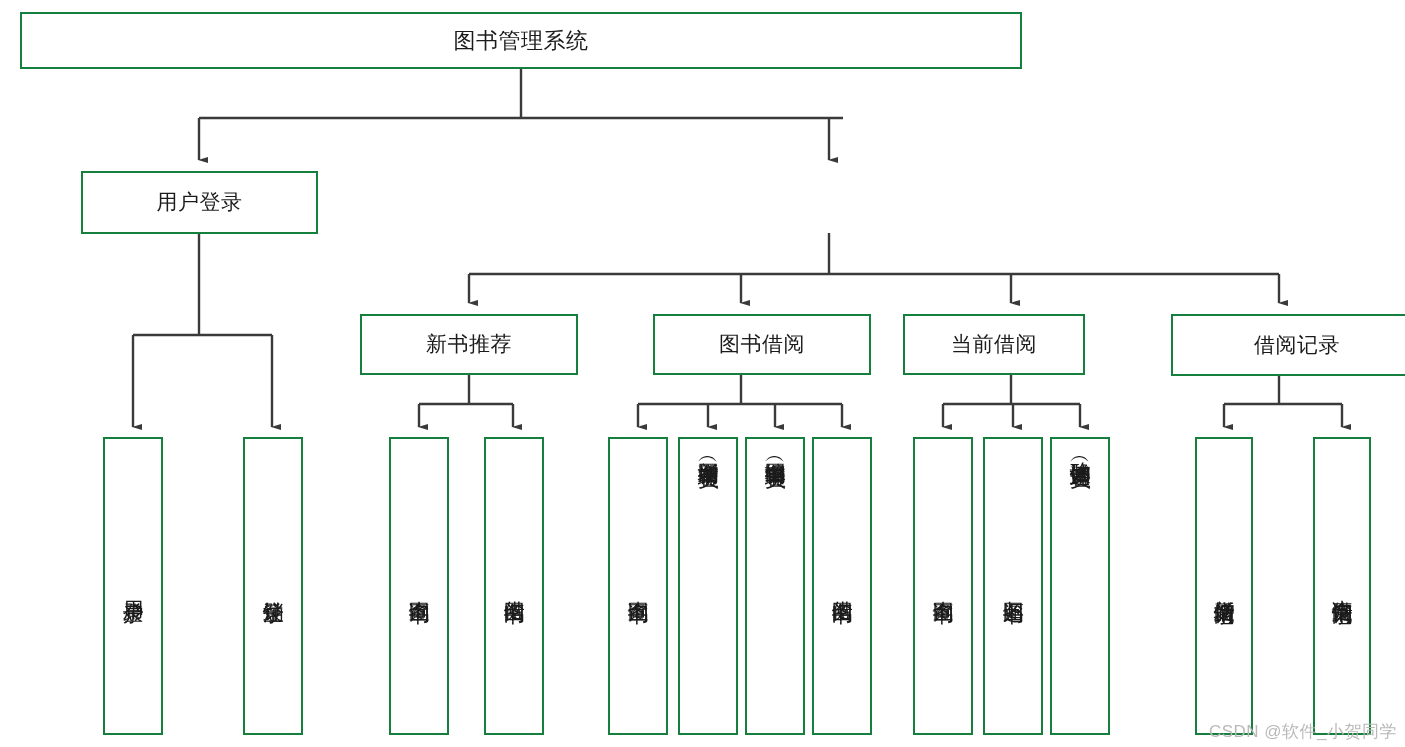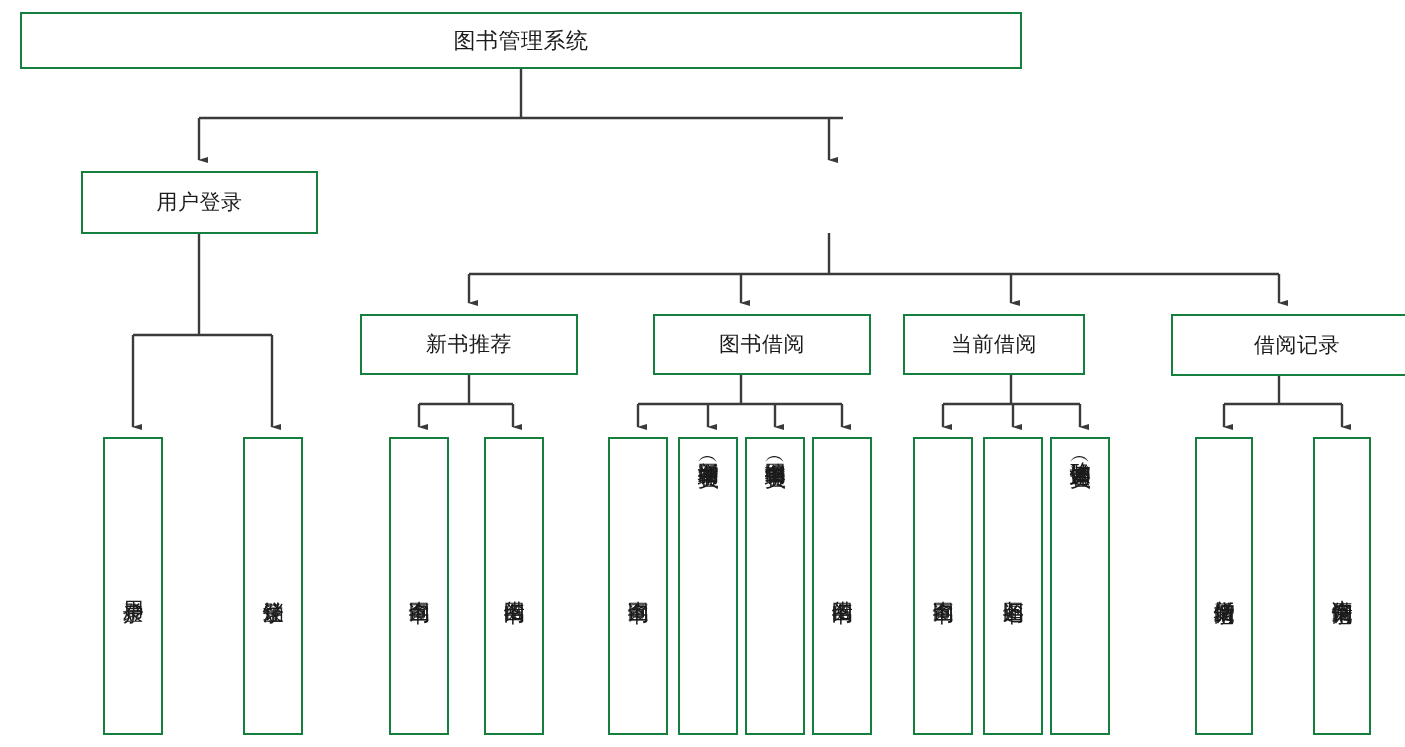--- a/index.html
+++ b/index.html
@@ -191,14 +191,15 @@
     <span class="label">确认归还（管理员）</span>
   </div>
 
   <div class="node v mid" style="left:1195px; top:437px; width:58px; height:298px;">
     <span class="label">新增借阅记录</span>
   </div>
   <div class="node v mid" style="left:1313px; top:437px; width:58px; height:298px;">
     <span class="label">查询借阅记录</span>
   </div>
 
+  <div class="watermark">CSDN @软件_小贺同学</div>
 
 </div>
 
 </body></html>

